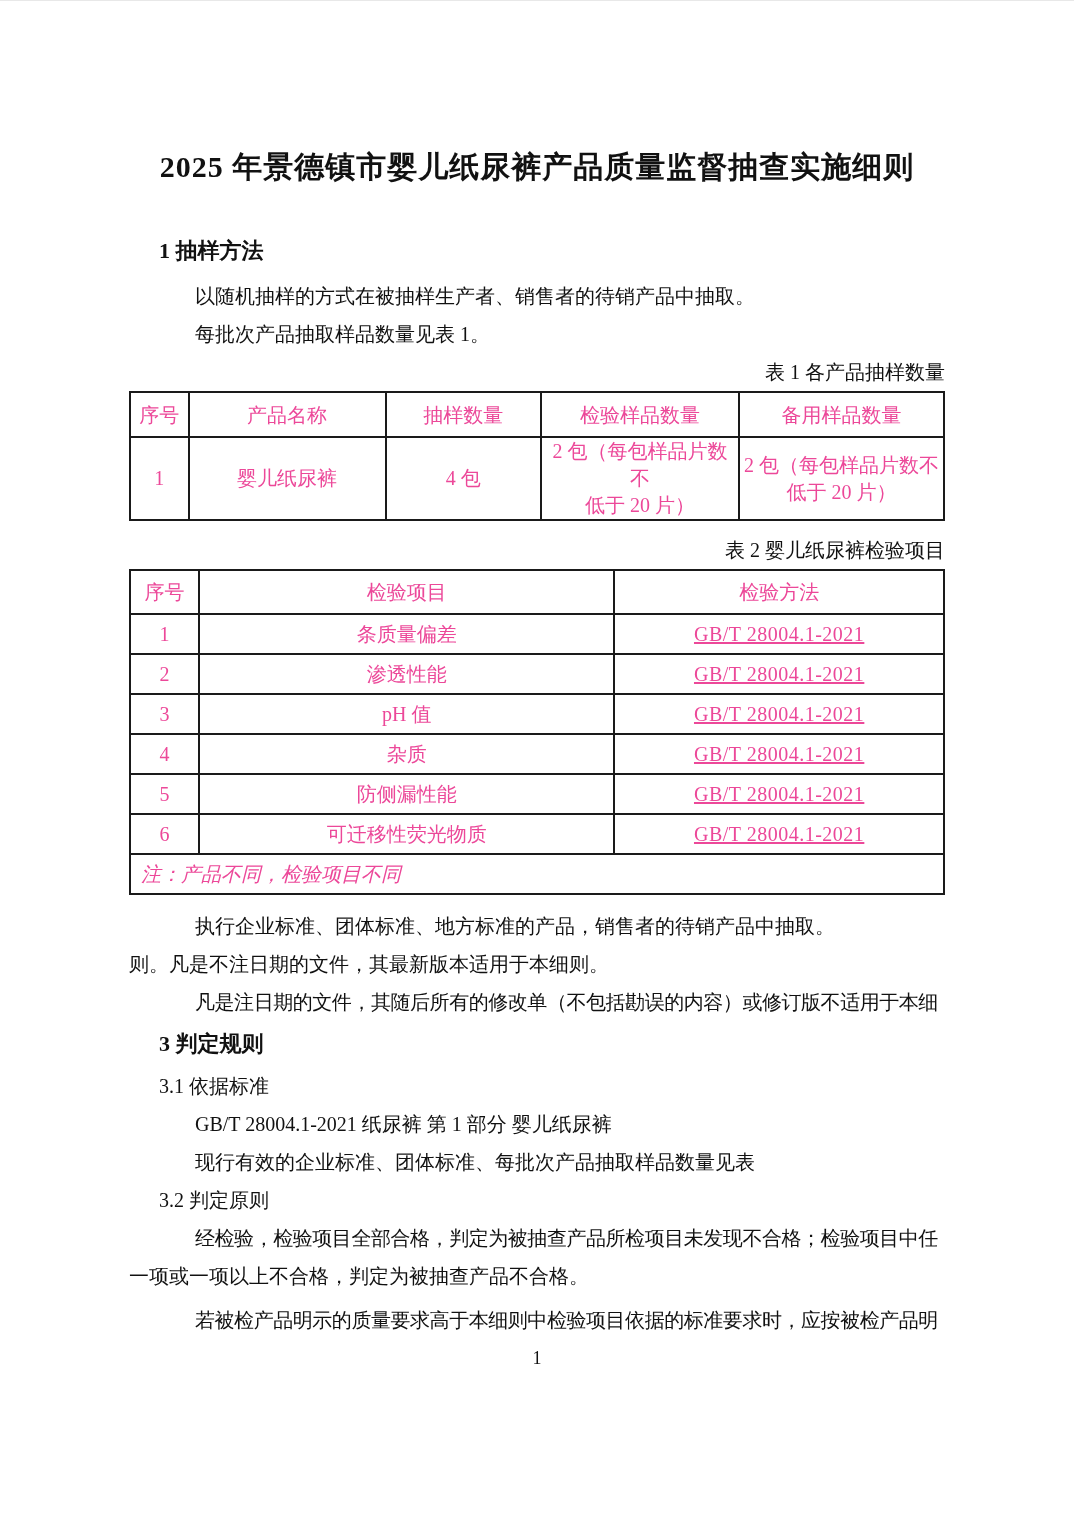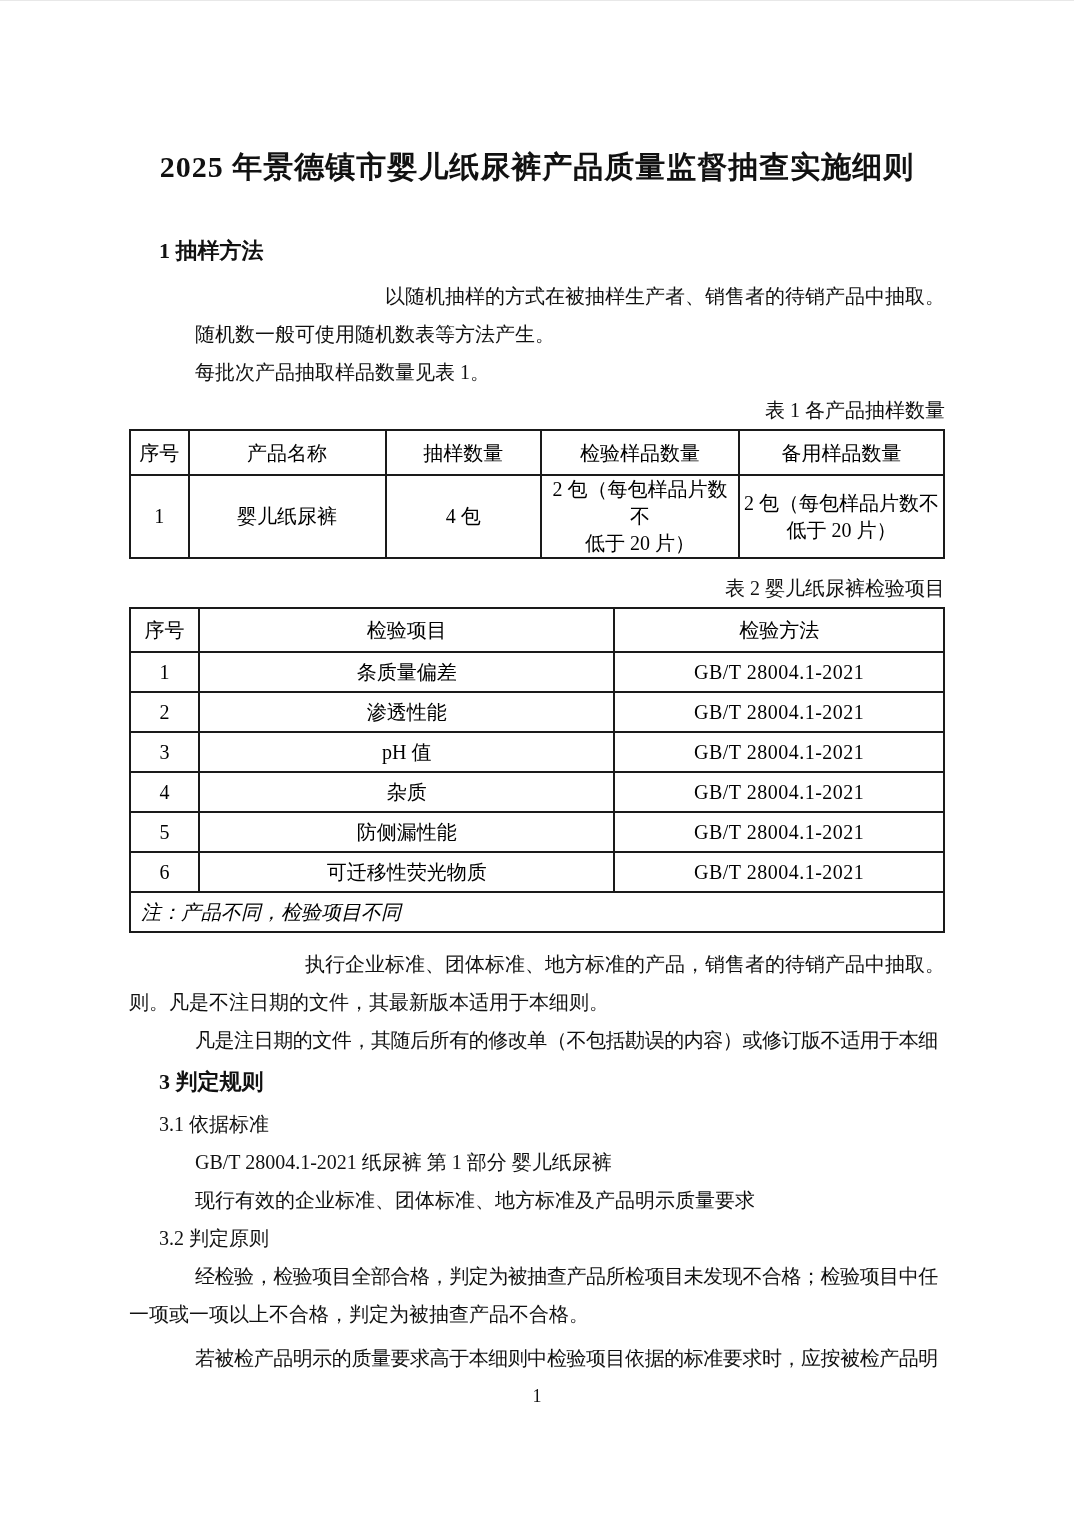--- a/index.html
+++ b/index.html
@@ -43,67 +43,66 @@
     margin: 0 0 0 30px;
   }
   .sub-h.first { margin-top: 9px; }
   .body-line {
     font-size: 20px;
     line-height: 38px;
     margin: 0;
   }
   .indent { padding-left: 66px; }
   .line-full { white-space: nowrap; letter-spacing: -0.45px; }
-  .sect1-lead { margin-top: 12px; text-align: right; }
+  .sect1-lead { margin-top: 12px; }
   .tbl-caption {
     font-size: 20px;
     line-height: 38px;
     text-align: right;
     margin: 0;
   }
   .cap2 { margin-top: 10px; }
   table {
     width: 100%;
     border-collapse: collapse;
     table-layout: fixed;
     font-size: 20px;
-    color: #000000;
+    color: #ec4899;
   }
   table.t1 { margin-bottom: 6px; }
   th, td {
     border: 2px solid #1a1a1a;
     font-weight: 400;
     text-align: center;
     vertical-align: middle;
     padding: 0 4px;
     box-sizing: border-box;
   }
   .t1 th { height: 45px; line-height: 24px; }
   .t1 td { height: 57px; line-height: 27px; white-space: pre-line; }
   .t2 th { height: 44px; line-height: 24px; }
   .t2 td { height: 40px; line-height: 24px; }
   .t2 td.note-cell { text-align: left; padding-left: 10px; font-style: italic; }
-  .gbt { letter-spacing: 0.5px; }
+  .gbt { letter-spacing: 0.5px; text-decoration: underline; }
   .page-number {
     text-align: center;
     font-size: 18px;
     line-height: 30px;
     margin-top: 4px;
   }
 </style>
 </head>
 <body>
 
 <div class="page">
 
   <h1 class="doc-title">2025 年景德镇市婴儿纸尿裤产品质量监督抽查实施细则</h1>
 
   <div class="h1">1 抽样方法</div>
   <div class="body-line indent sect1-lead">以随机抽样的方式在被抽样生产者、销售者的待销产品中抽取。</div>
-  <div class="body-line indent">随机数一般可使用随机数表等方法产生。</div>
   <div class="body-line indent">每批次产品抽取样品数量见表 1。</div>
 
   <div class="tbl-caption">表 1 各产品抽样数量</div>
 
   <table class="t1">
     <colgroup>
       <col style="width:7.2%">
         <col style="width:24.2%">
         <col style="width:19.1%">
         <col style="width:24.3%">
@@ -179,21 +178,21 @@
   </tbody>
     </table>
 
   <div class="body-line indent sect1-lead">执行企业标准、团体标准、地方标准的产品，销售者的待销产品中抽取。</div>
   <div class="body-line">则。凡是不注日期的文件，其最新版本适用于本细则。</div>
   <div class="body-line indent line-full">凡是注日期的文件，其随后所有的修改单（不包括勘误的内容）或修订版不适用于本细</div>
 
   <div class="h3">3 判定规则</div>
   <div class="sub-h first">3.1 依据标准</div>
   <div class="body-line indent">GB/T 28004.1-2021 纸尿裤 第 1 部分 婴儿纸尿裤</div>
-  <div class="body-line indent">现行有效的企业标准、团体标准、地方标准及产品明示质量要求</div>
+  <div class="body-line indent">现行有效的企业标准、团体标准、每批次产品抽取样品数量见表</div>
   <div class="sub-h">3.2 判定原则</div>
   <div class="body-line indent line-full">经检验，检验项目全部合格，判定为被抽查产品所检项目未发现不合格；检验项目中任</div>
   <div class="body-line">一项或一项以上不合格，判定为被抽查产品不合格。</div>
   <div class="body-line indent line-full" style="margin-top:6px">若被检产品明示的质量要求高于本细则中检验项目依据的标准要求时，应按被检产品明</div>
 
   <div class="page-number">1</div>
 
 </div>
 
 </body></html>

